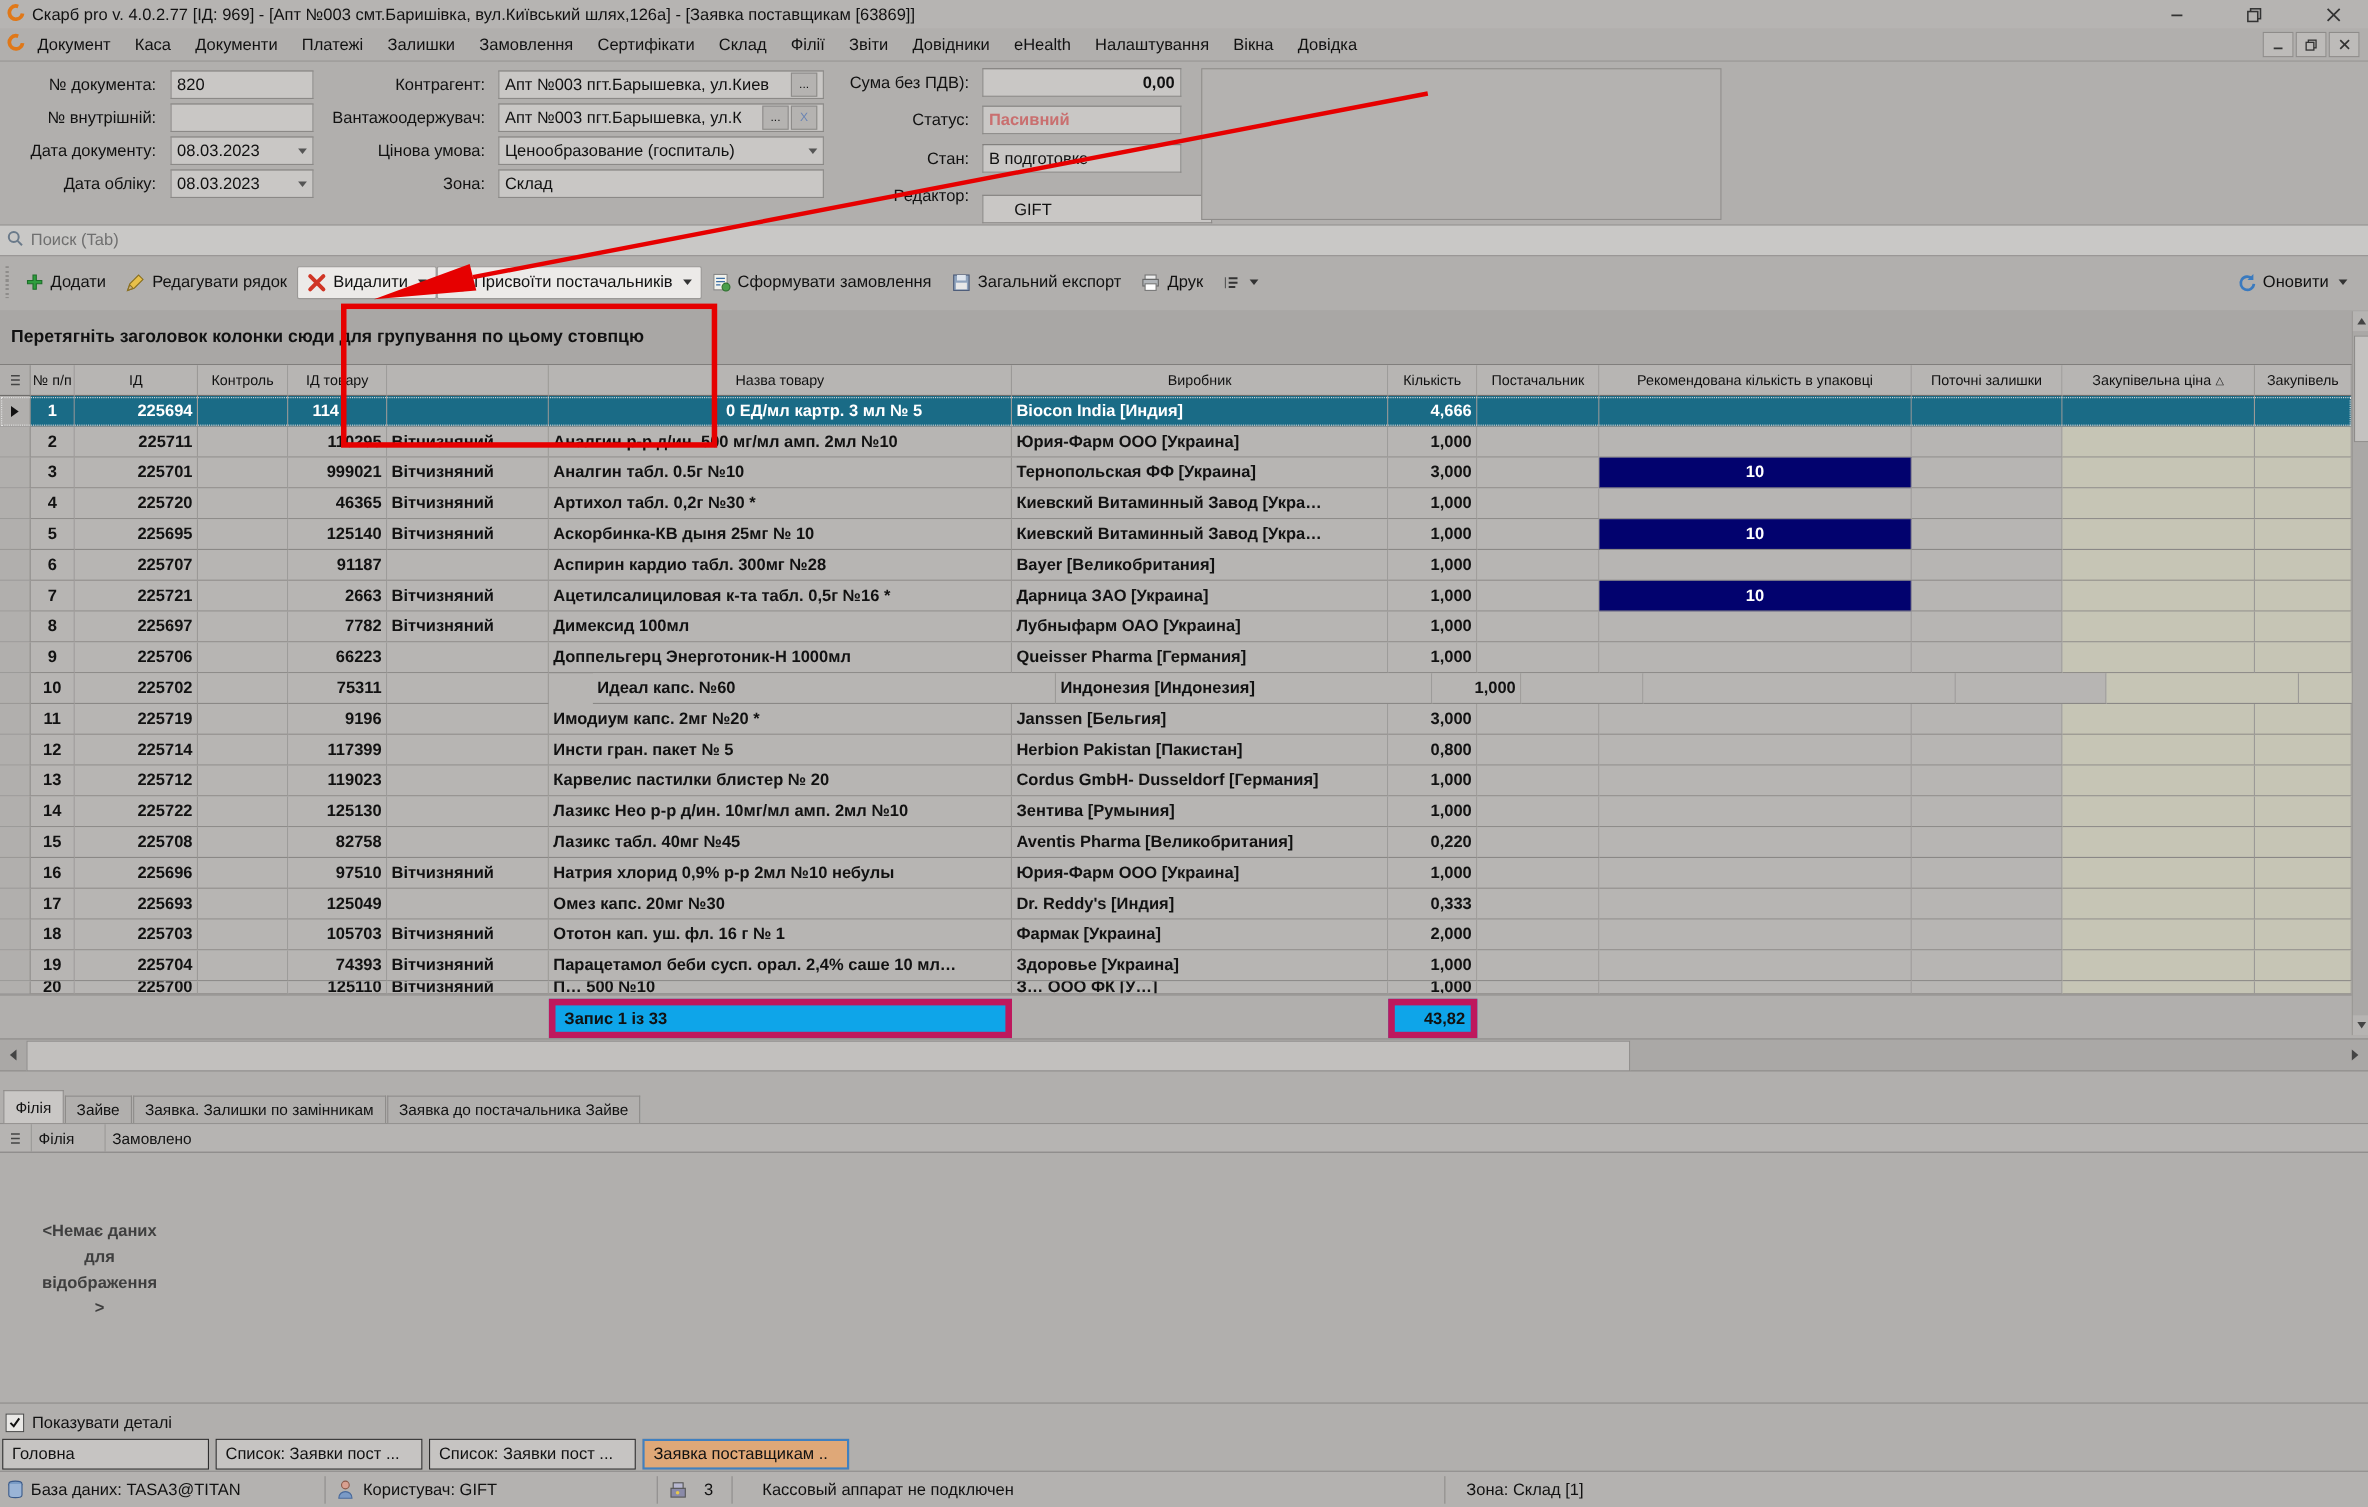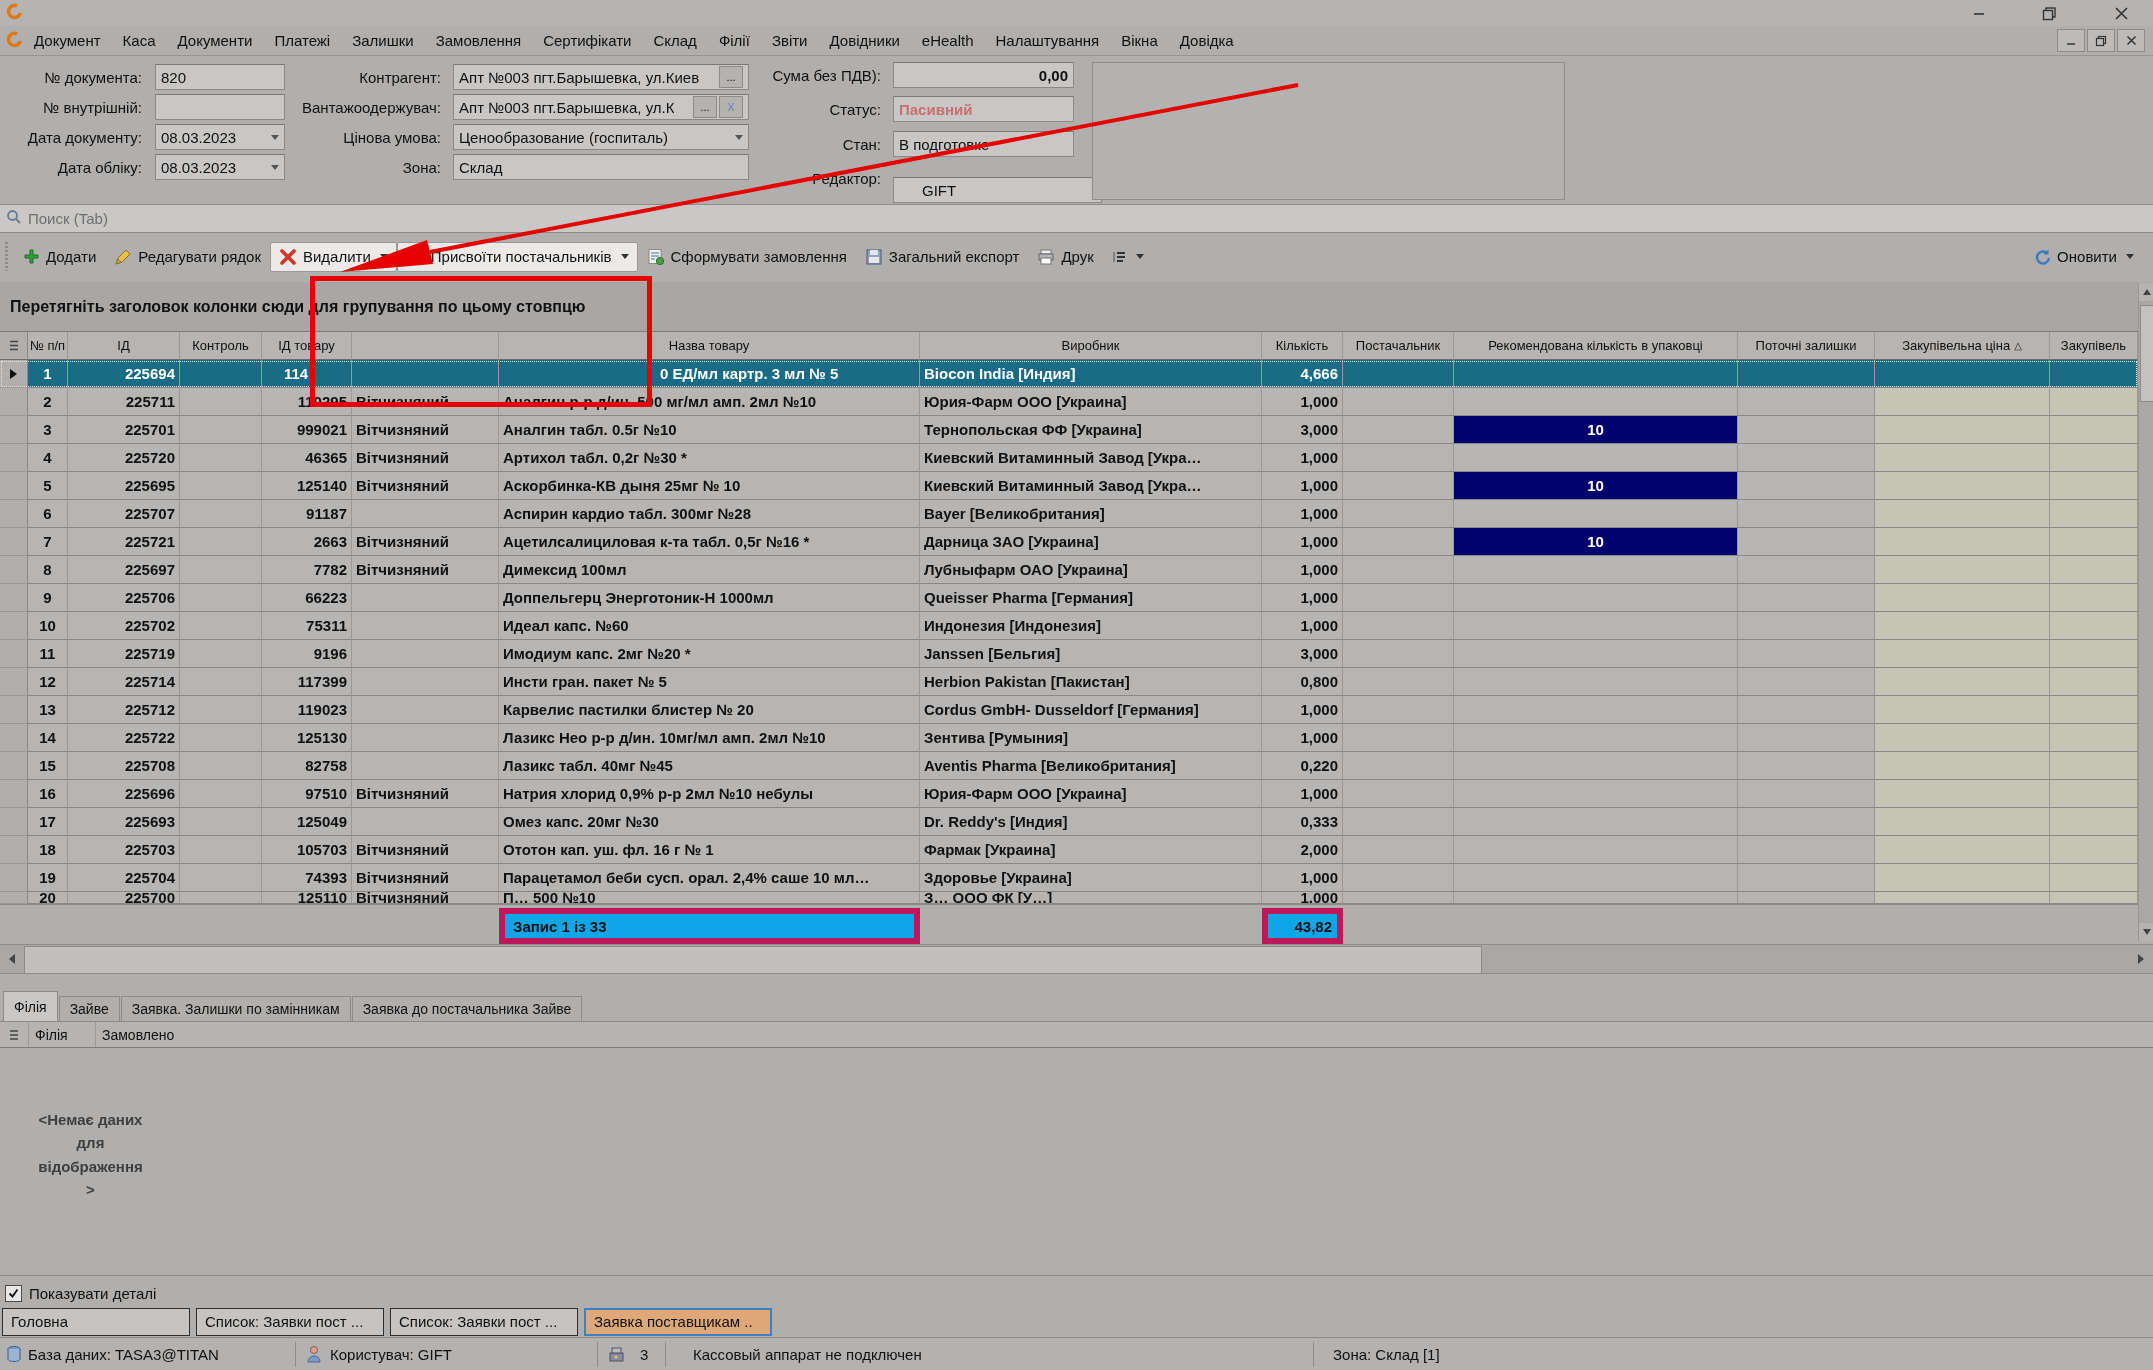--- a/index.html
+++ b/index.html
@@ -114,20 +114,21 @@
 </style>
 </head>
 <body>
 
 <div class="screen">
 
   <div class="abs titlebar">
     <span><svg width="17" height="17">
           <circle cx="8.5" cy="8.5" r="6" fill="none" stroke="#e07818" stroke-width="3.4" stroke-dasharray="26 8" transform="rotate(40 8.5 8.5)"></circle>
         </svg></span>
+    <span class="title-text">Скарб pro v. 4.0.2.77 [ІД: 969] - [Апт №003 смт.Баришівка, вул.Київський шлях,126а] - [Заявка поставщикам [63869]]</span>
     <span class="wbtn" style="left:1962px;">
         <svg width="14" height="14">
           <path d="M2 8h10" stroke="#333" stroke-width="1.6"></path>
         </svg>
       </span>
     <span class="wbtn" style="left:2032px;">
         <svg width="15" height="15">
           <rect x="4" y="2" width="9" height="9" fill="none" stroke="#333" stroke-width="1.4"></rect>
           <rect x="1.5" y="4.5" width="9" height="9" fill="#b6b4b2" stroke="#333" stroke-width="1.4"></rect>
         </svg>
@@ -526,21 +527,21 @@
           <span class="gcell a-right beige" style="width: 175px;"></span>
           <span class="gcell a-right beige" style="width: 88px;"></span>
         </div>
         <div class="grow">
           <span class="gutter"></span>
           <span class="gcell a-center" style="width: 40px;">10</span>
           <span class="gcell a-right" style="width: 112px;">225702</span>
           <span class="gcell" style="width: 82px;"></span>
           <span class="gcell a-right" style="width: 90px;">75311</span>
           <span class="gcell" style="width: 147px;"></span>
-          <span class="gcell" style="width: 421px;">Идеал капс. №60</span>
+          <span class="gcell" style="width: 421px; margin-left: 40px;">Идеал капс. №60</span>
           <span class="gcell" style="width: 342px;">Индонезия [Индонезия]</span>
           <span class="gcell a-right" style="width: 81px;">1,000</span>
           <span class="gcell" style="width: 111px;"></span>
           <span class="gcell a-center" style="width: 284px;"></span>
           <span class="gcell a-right" style="width: 137px;"></span>
           <span class="gcell a-right beige" style="width: 175px;"></span>
           <span class="gcell a-right beige" style="width: 88px;"></span>
         </div>
         <div class="grow">
           <span class="gutter"></span>

